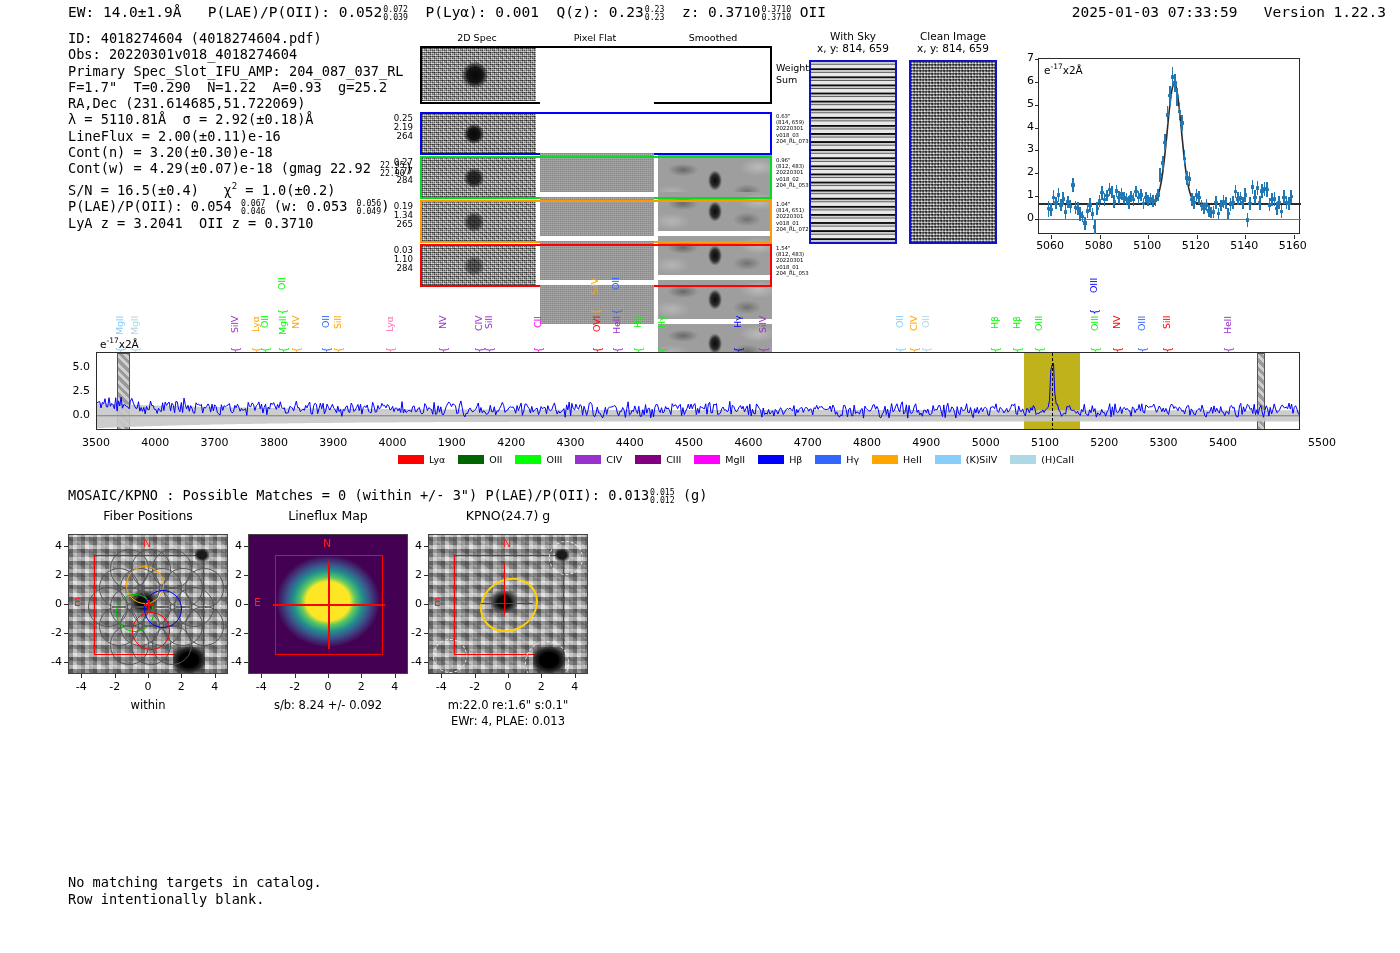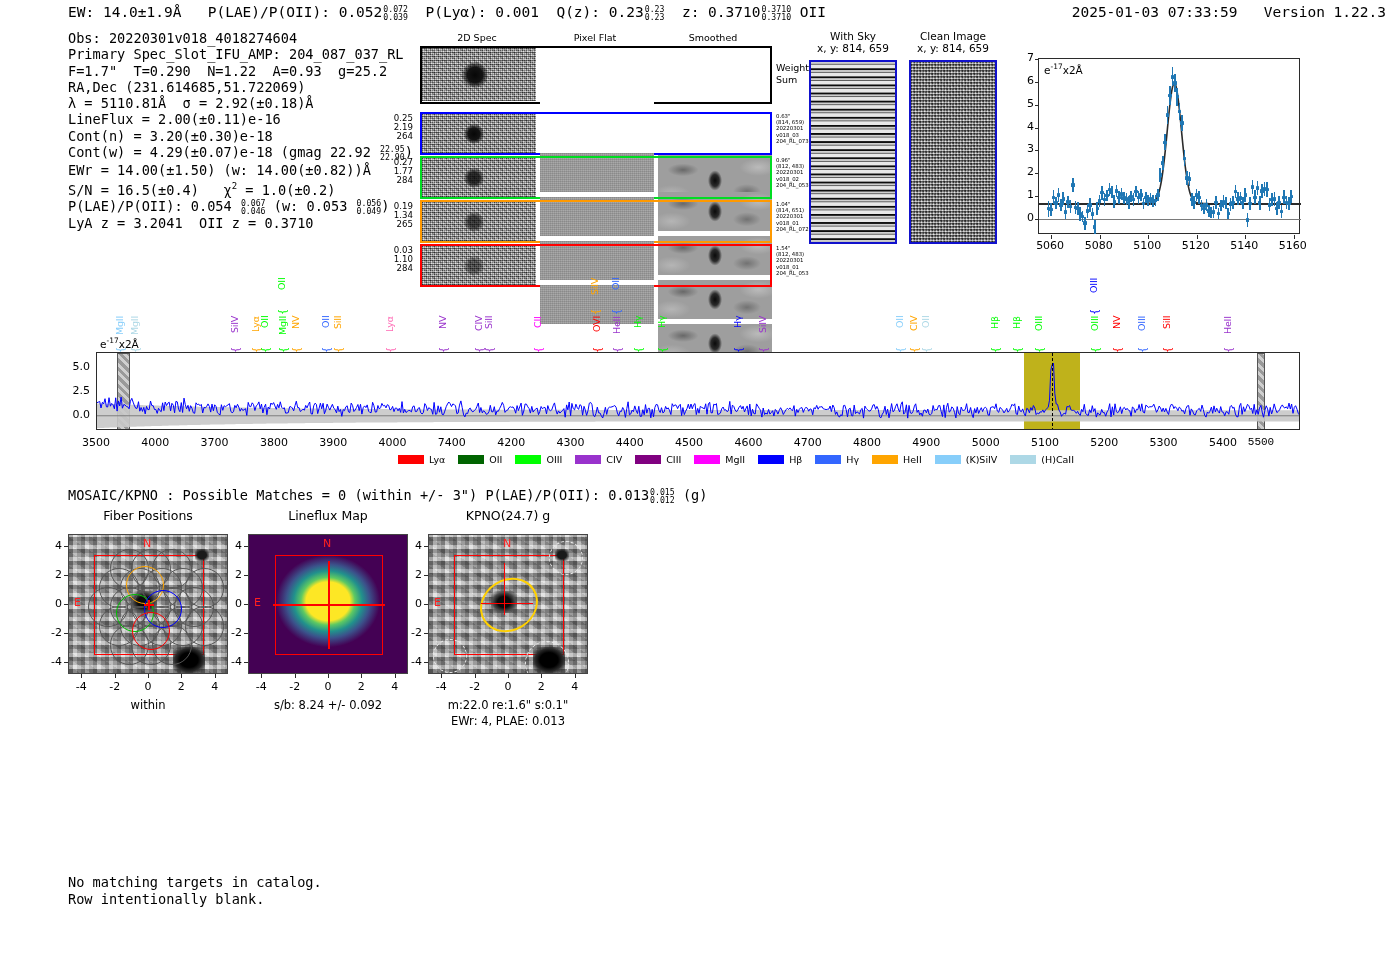--- a/index.html
+++ b/index.html
@@ -125,29 +125,29 @@
   <span>0.3710</span><span class="frac"><span>0.3710</span><span>0.3710</span></span>
   <span>OII</span>
 </div>
 
 <div class="abs mono nowrap" id="hdr-stamp">
   <span>2025-01-03 07:33:59</span>&nbsp;&nbsp;
   <span>Version 1.22.3</span>
 </div>
 
 <div class="abs mono" id="paramblock">
+  <div class="row">ID: 4018274604 (4018274604.pdf)</div>
   <div class="row">Obs: 20220301v018_4018274604</div>
   <div class="row">Primary Spec_Slot_IFU_AMP: 204_087_037_RL</div>
   <div class="row">F=1.7"  T=0.290  N=1.22  A=0.93  g=25.2</div>
   <div class="row">RA,Dec (231.614685,51.722069)</div>
   <div class="row">λ = 5110.81Å  σ = 2.92(±0.18)Å</div>
   <div class="row">LineFlux = 2.00(±0.11)e-16</div>
   <div class="row">Cont(n) = 3.20(±0.30)e-18</div>
   <div class="row"><span>Cont(w) = 4.29(±0.07)e-18 (gmag 22.92 </span><span class="frac"><span>22.95</span><span>22.90</span></span><span>)</span></div>
-  <div class="row">EWr = 14.00(±1.50) (w: 14.00(±0.82))Å</div>
   <div class="row"><span>S/N = 16.5(±0.4)   χ</span><sup class="chi">2</sup><span> = 1.0(±0.2)</span></div>
   <div class="row"><span>P(LAE)/P(OII): 0.054 </span><span class="frac"><span>0.067</span><span>0.046</span></span><span> (w: 0.053 </span><span class="frac"><span>0.056</span><span>0.049</span></span><span>)</span></div>
   <div class="row">LyA z = 3.2041  OII z = 0.3710</div>
 </div>
 
 <div class="abs sans" id="montage">
     <div class="abs mlabel" style="left: 0px; top: 0px; width: 114px; height: 12px;">2D Spec</div>
     <div class="abs mlabel" style="left: 118px; top: 0px; width: 114px; height: 12px;">Pixel Flat</div>
     <div class="abs mlabel" style="left: 236px; top: 0px; width: 114px; height: 12px;">Smoothed</div>
     <div class="abs" style="left: 0px; top: 14px; width: 352px; height: 58px; border: 2.5px solid rgb(0, 0, 0); box-sizing: border-box;">
@@ -508,35 +508,35 @@
       <div class="tickmark" style="left: -4px; top: 62.7805px; width: 4px; height: 1px;"></div>
       <div class="tickmark" style="left: -4px; top: 39px; width: 4px; height: 1px;"></div>
       <div class="tickmark" style="left: -4px; top: 15.2195px; width: 4px; height: 1px;"></div>
     </div>
     <div class="tick-lab" style="left: 71px; top: 168px; width: 50px; height: 14px; text-align: center;">3500</div>
     <div class="tick-lab" style="left: 130.31px; top: 168px; width: 50px; height: 14px; text-align: center;">4000</div>
     <div class="tick-lab" style="left: 189.621px; top: 168px; width: 50px; height: 14px; text-align: center;">3700</div>
     <div class="tick-lab" style="left: 248.931px; top: 168px; width: 50px; height: 14px; text-align: center;">3800</div>
     <div class="tick-lab" style="left: 308.241px; top: 168px; width: 50px; height: 14px; text-align: center;">3900</div>
     <div class="tick-lab" style="left: 367.552px; top: 168px; width: 50px; height: 14px; text-align: center;">4000</div>
-    <div class="tick-lab" style="left: 426.862px; top: 168px; width: 50px; height: 14px; text-align: center;">7400</div>
+    <div class="tick-lab" style="left: 426.862px; top: 168px; width: 50px; height: 14px; text-align: center;">1900</div>
     <div class="tick-lab" style="left: 486.172px; top: 168px; width: 50px; height: 14px; text-align: center;">4200</div>
     <div class="tick-lab" style="left: 545.483px; top: 168px; width: 50px; height: 14px; text-align: center;">4300</div>
     <div class="tick-lab" style="left: 604.793px; top: 168px; width: 50px; height: 14px; text-align: center;">4400</div>
     <div class="tick-lab" style="left: 664.103px; top: 168px; width: 50px; height: 14px; text-align: center;">4500</div>
     <div class="tick-lab" style="left: 723.414px; top: 168px; width: 50px; height: 14px; text-align: center;">4600</div>
     <div class="tick-lab" style="left: 782.724px; top: 168px; width: 50px; height: 14px; text-align: center;">4700</div>
     <div class="tick-lab" style="left: 842.034px; top: 168px; width: 50px; height: 14px; text-align: center;">4800</div>
     <div class="tick-lab" style="left: 901.345px; top: 168px; width: 50px; height: 14px; text-align: center;">4900</div>
     <div class="tick-lab" style="left: 960.655px; top: 168px; width: 50px; height: 14px; text-align: center;">5000</div>
     <div class="tick-lab" style="left: 1019.97px; top: 168px; width: 50px; height: 14px; text-align: center;">5100</div>
     <div class="tick-lab" style="left: 1079.28px; top: 168px; width: 50px; height: 14px; text-align: center;">5200</div>
     <div class="tick-lab" style="left: 1138.59px; top: 168px; width: 50px; height: 14px; text-align: center;">5300</div>
     <div class="tick-lab" style="left: 1197.9px; top: 168px; width: 50px; height: 14px; text-align: center;">5400</div>
-    <div class="tick-lab" style="left: 1236px; top: 168px; width: 50px; height: 14px; text-align: center; font-family: Liberation Mono, monospace;">5500</div>
+    <div class="tick-lab" style="left: 1297px; top: 168px; width: 50px; height: 14px; text-align: center;">5500</div>
     <div class="tick-lab" style="left: 52px; top: 139.78px; width: 38px; height: 14px; text-align: right;">0.0</div>
     <div class="tick-lab" style="left: 52px; top: 116px; width: 38px; height: 14px; text-align: right;">2.5</div>
     <div class="tick-lab" style="left: 52px; top: 92.2195px; width: 38px; height: 14px; text-align: right;">5.0</div>
     <div class="abs" style="left: 100px; top: 68px; width: 80px; height: 14px; font-size: 10.5px; font-family: &quot;DejaVu Sans&quot;, &quot;Liberation Sans&quot;, sans-serif;">e<sup style="font-size:7.5px">-17</sup>x2Å</div>
     <div class="lbl-vert" style="left: 113.724px; top: 48px; width: 12px; height: 34px; color: rgb(135, 206, 250); text-align: right;">MgII</div>
     <div class="brace" style="left: 114.724px; top: 72px; width: 11px; height: 13px; color: rgb(135, 206, 250);">{</div>
     <div class="lbl-vert" style="left: 129.145px; top: 48px; width: 12px; height: 34px; color: rgb(173, 216, 230); text-align: right;">MgII</div>
     <div class="brace" style="left: 130.145px; top: 72px; width: 11px; height: 13px; color: rgb(173, 216, 230);">{</div>
     <div class="lbl-vert" style="left: 229.379px; top: 48px; width: 12px; height: 34px; color: rgb(153, 50, 204); text-align: right;">SiIV</div>
     <div class="brace" style="left: 230.379px; top: 72px; width: 11px; height: 13px; color: rgb(153, 50, 204);">{</div>

